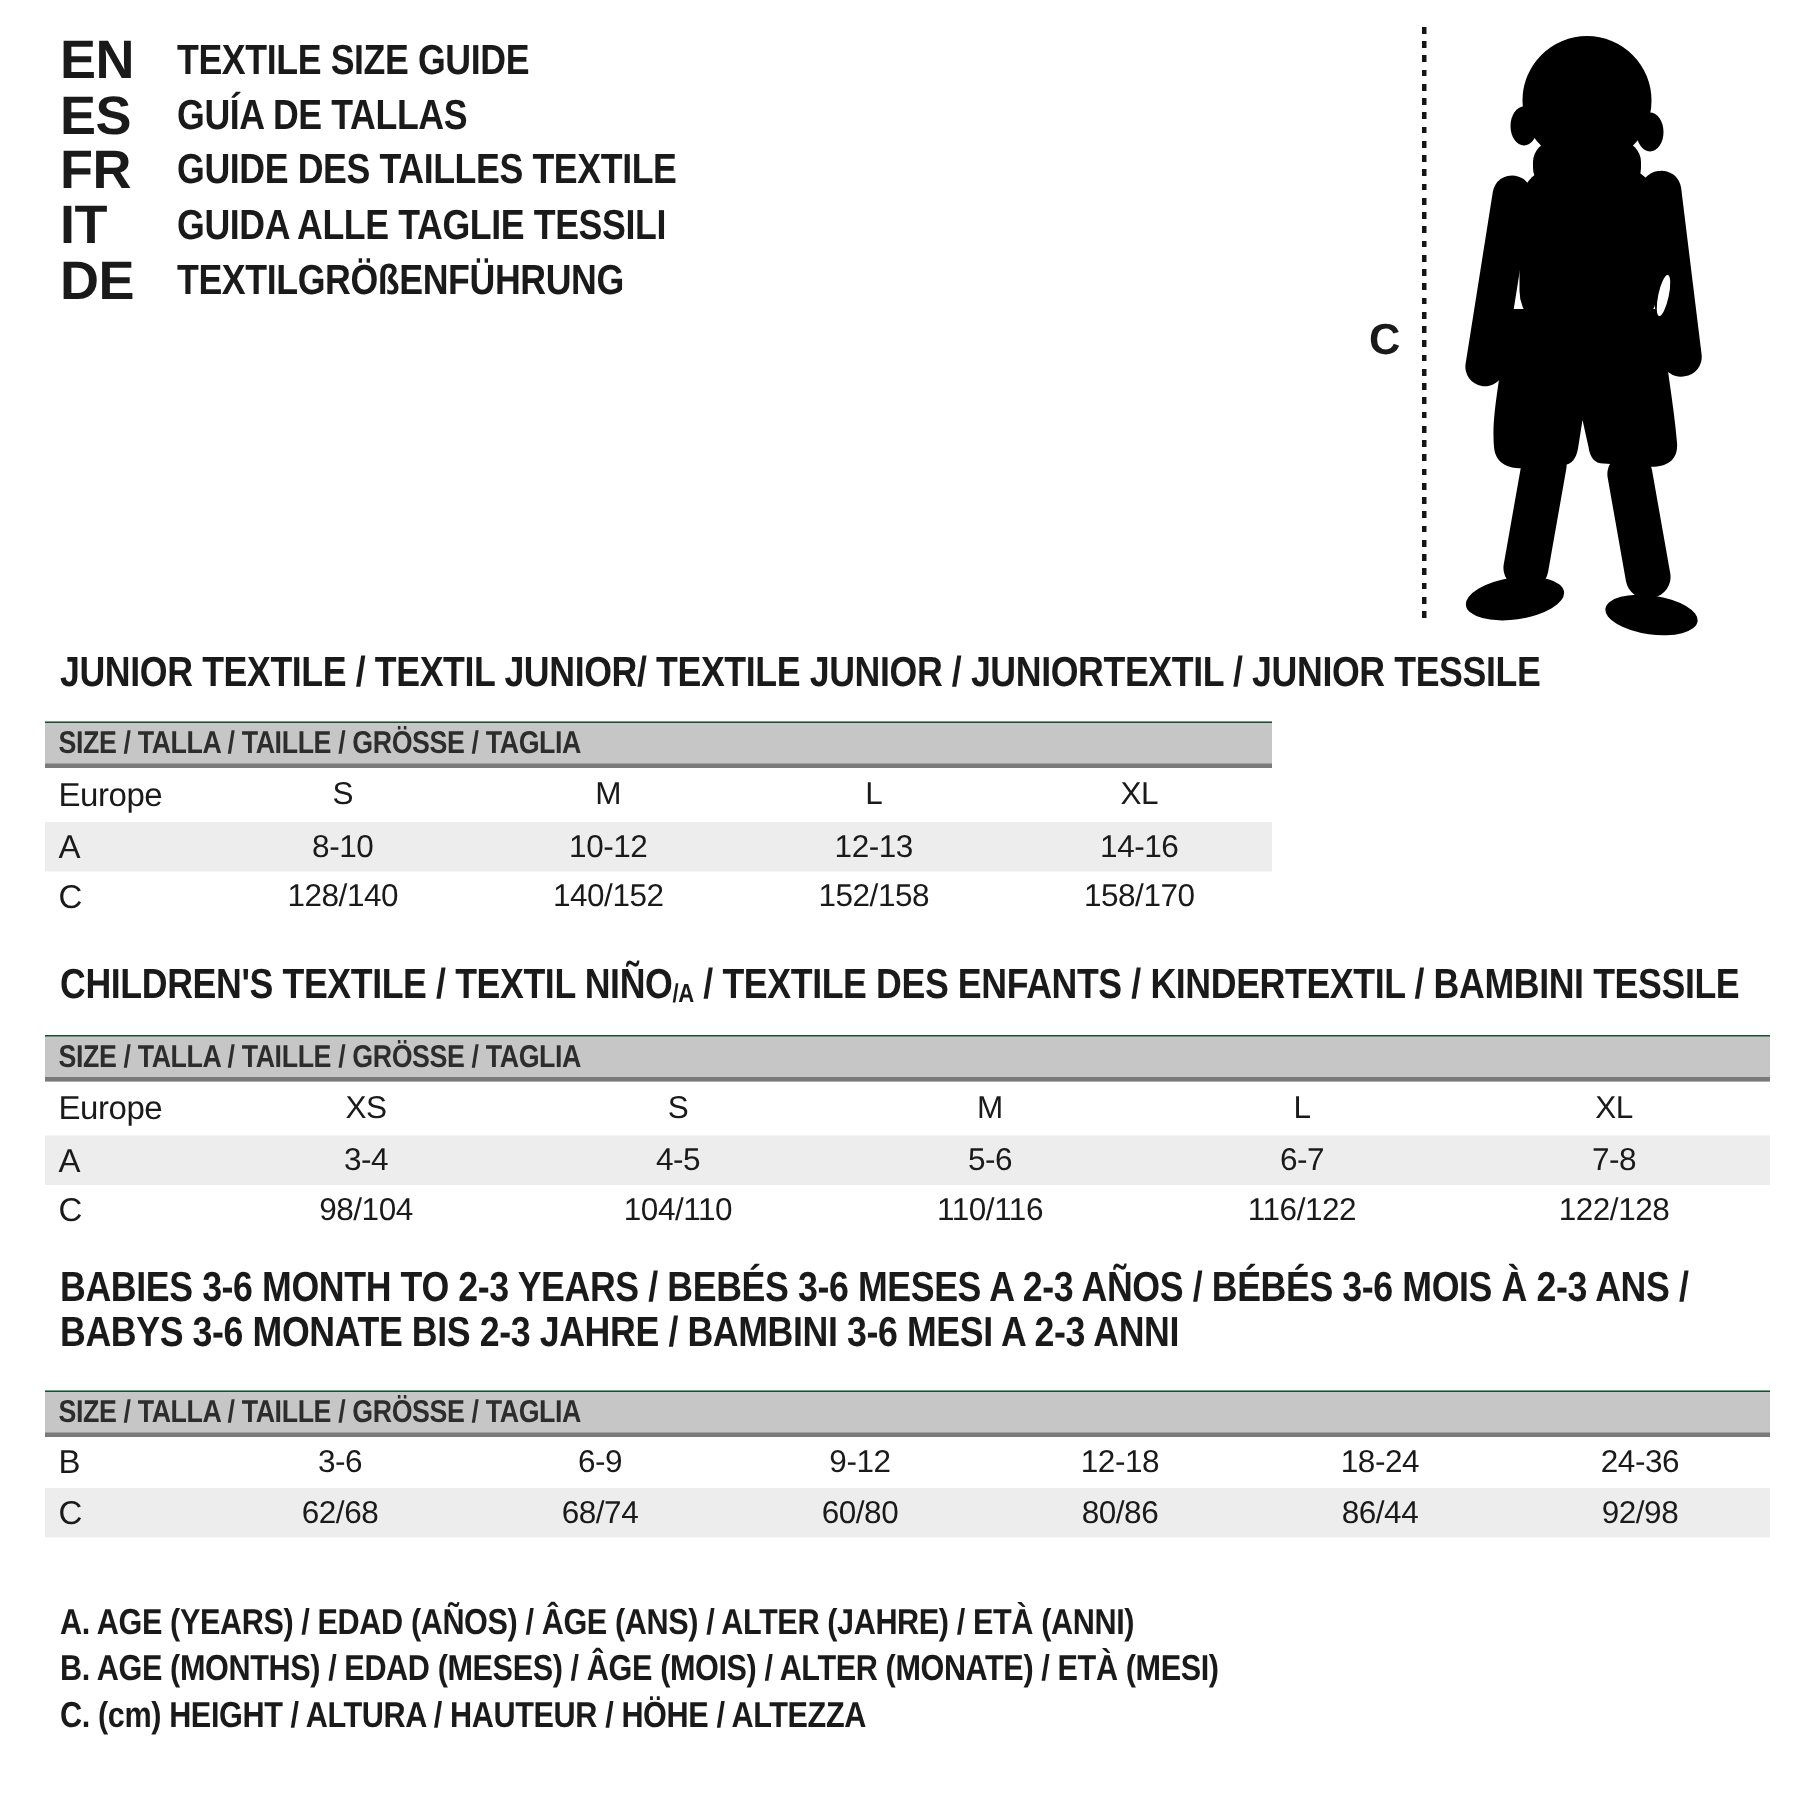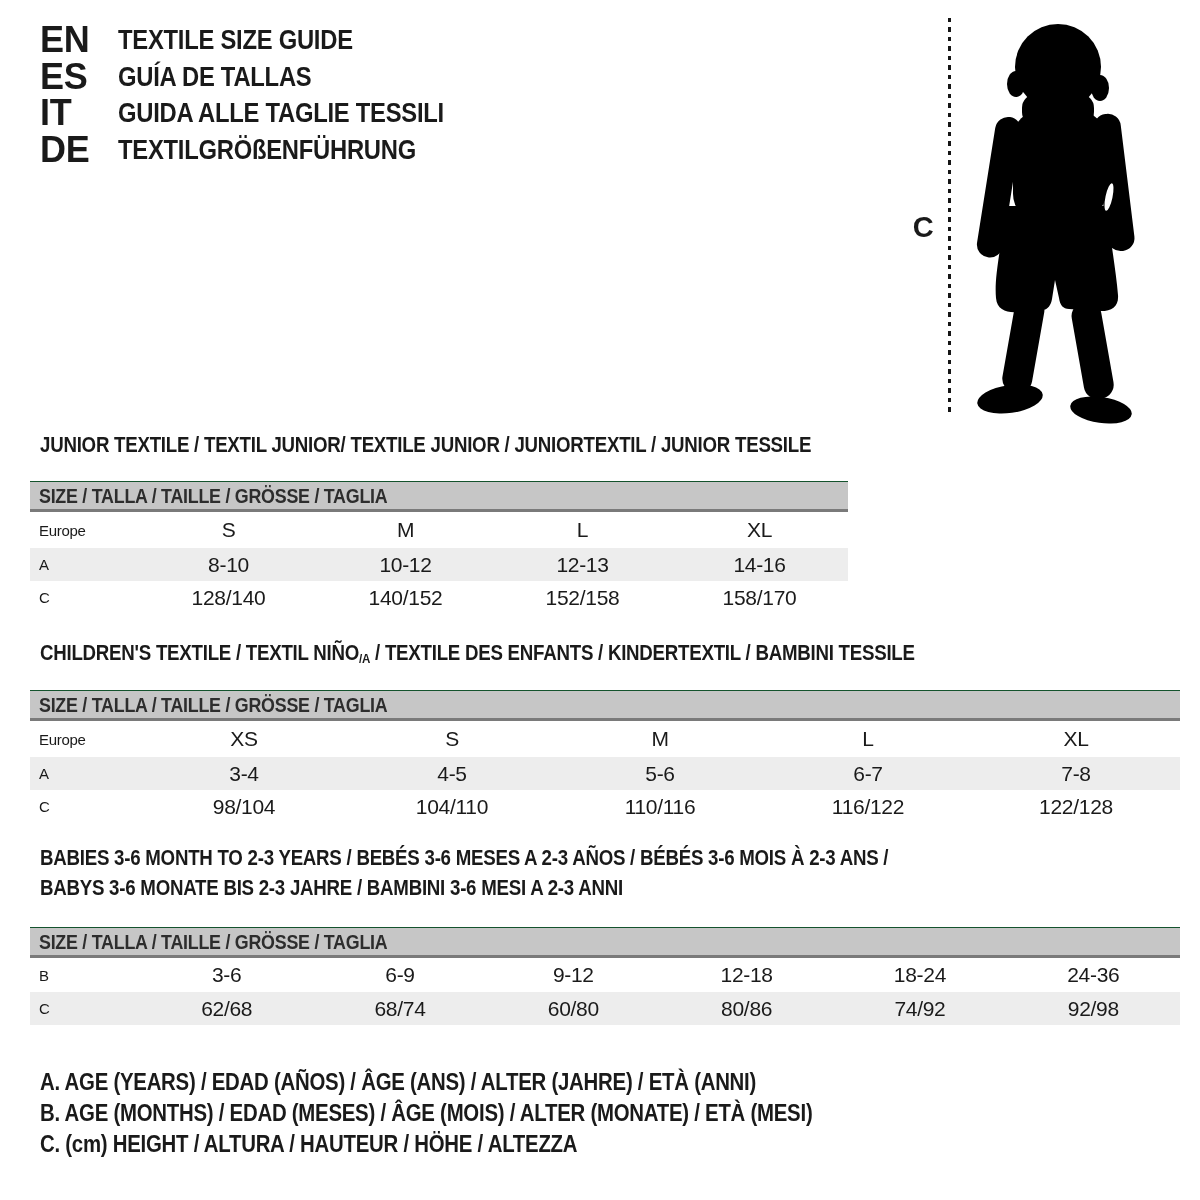--- a/index.html
+++ b/index.html
@@ -22,56 +22,60 @@
   .height-line {
     position:absolute; left:948px; top:18px; width:3px; height:397px;
     background:repeating-linear-gradient(to bottom, #151515 0 4.5px, transparent 4.5px 9.5px);
   }
   .measure-label { position:absolute; left:905px; top:211px; width:36px; text-align:center; font-size:29px; font-weight:700; }
   .baby-svg { position:absolute; left:958px; top:14px; }
   .baby-svg .ink { fill:var(--silhouette, #000); }
   .baby-svg .notch { fill:#ffffff; }
 
   
-  .section-title { position:absolute; font-size:22px; font-weight:700; white-space:nowrap; }
+  .section-title { position:absolute; font-size:28px; font-weight:700; white-space:nowrap; }
   .section-title .line { display:block; height:30px; line-height:30px; }
   .sub { font-size:0.62em; position:relative; top:3px; }
 
   
   .sg-table { position:absolute; left:30px; }
   .size-bar {
     height:27px; background:var(--header-bar-bg, #c6c6c6);
     border-top:1px solid #14532d; border-bottom:3px solid var(--bar-border, #7a7a7a);
     display:flex; align-items:center; padding-left:9px;
   }
   .size-bar .scx { font-size:21px; font-weight:700; color:#2d2d2d; }
   .t-row { display:flex; align-items:center; }
   .t-row.header { height:36px; }
   .t-row.data { height:33px; }
   .t-row.alt { background:var(--alt-row-bg, #ededed); }
-  .t-label { width:101px; padding-left:9px; font-size:15px; }
+  .t-label { width:101px; padding-left:9px; font-size:22px; }
   .t-cell { flex:1; text-align:center; font-size:21px; }
 
   
   .legend { position:absolute; left:40px; top:1066px; }
   .legend-line { height:31px; line-height:31px; font-size:24px; font-weight:700; white-space:nowrap; }
 </style>
 </head>
 <body>
 
 <div class="page">
 
   <div class="lang-block">
     <div class="lang-row">
       <span class="lang-code">EN</span>
       <span class="lang-title scx">TEXTILE SIZE GUIDE</span>
     </div>
     <div class="lang-row">
       <span class="lang-code">ES</span>
       <span class="lang-title scx">GUÍA DE TALLAS</span>
+    </div>
+    <div class="lang-row">
+      <span class="lang-code">FR</span>
+      <span class="lang-title scx">GUIDE DES TAILLES TEXTILE</span>
     </div>
     <div class="lang-row">
       <span class="lang-code">IT</span>
       <span class="lang-title scx">GUIDA ALLE TAGLIE TESSILI</span>
     </div>
     <div class="lang-row">
       <span class="lang-code">DE</span>
       <span class="lang-title scx">TEXTILGRÖßENFÜHRUNG</span>
     </div>
   </div>
@@ -175,21 +179,21 @@
       <div class="t-cell">12-18</div>
       <div class="t-cell">18-24</div>
       <div class="t-cell">24-36</div>
     </div>
     <div class="t-row data alt">
       <div class="t-label">C</div>
       <div class="t-cell">62/68</div>
       <div class="t-cell">68/74</div>
       <div class="t-cell">60/80</div>
       <div class="t-cell">80/86</div>
-      <div class="t-cell">74/92</div>
+      <div class="t-cell">86/44</div>
       <div class="t-cell">92/98</div>
     </div>
   </div>
 
   <div class="legend">
     <div class="legend-line"><span class="scx">A. AGE (YEARS) / EDAD (AÑOS) / ÂGE (ANS) / ALTER (JAHRE) / ETÀ (ANNI)</span></div>
     <div class="legend-line"><span class="scx">B. AGE (MONTHS) / EDAD (MESES) / ÂGE (MOIS) / ALTER (MONATE) / ETÀ (MESI)</span></div>
     <div class="legend-line"><span class="scx">C. (cm) HEIGHT / ALTURA / HAUTEUR / HÖHE / ALTEZZA</span></div>
   </div>
 

